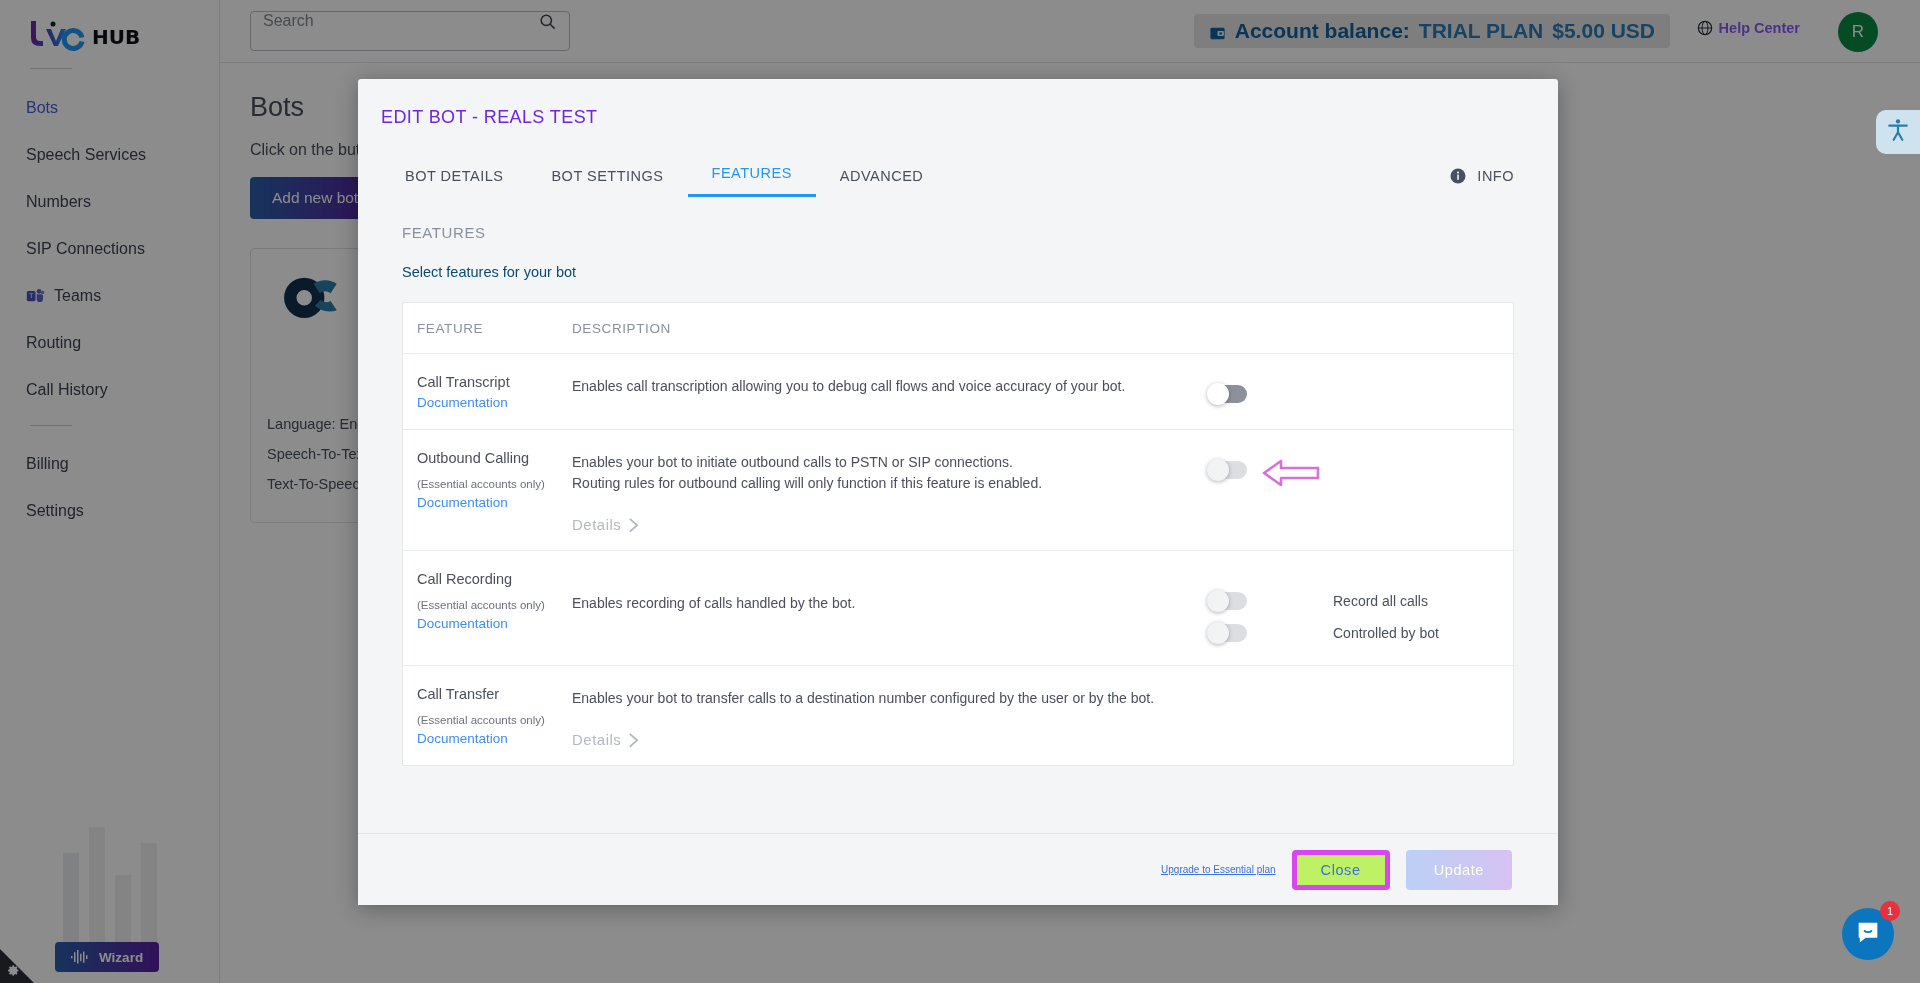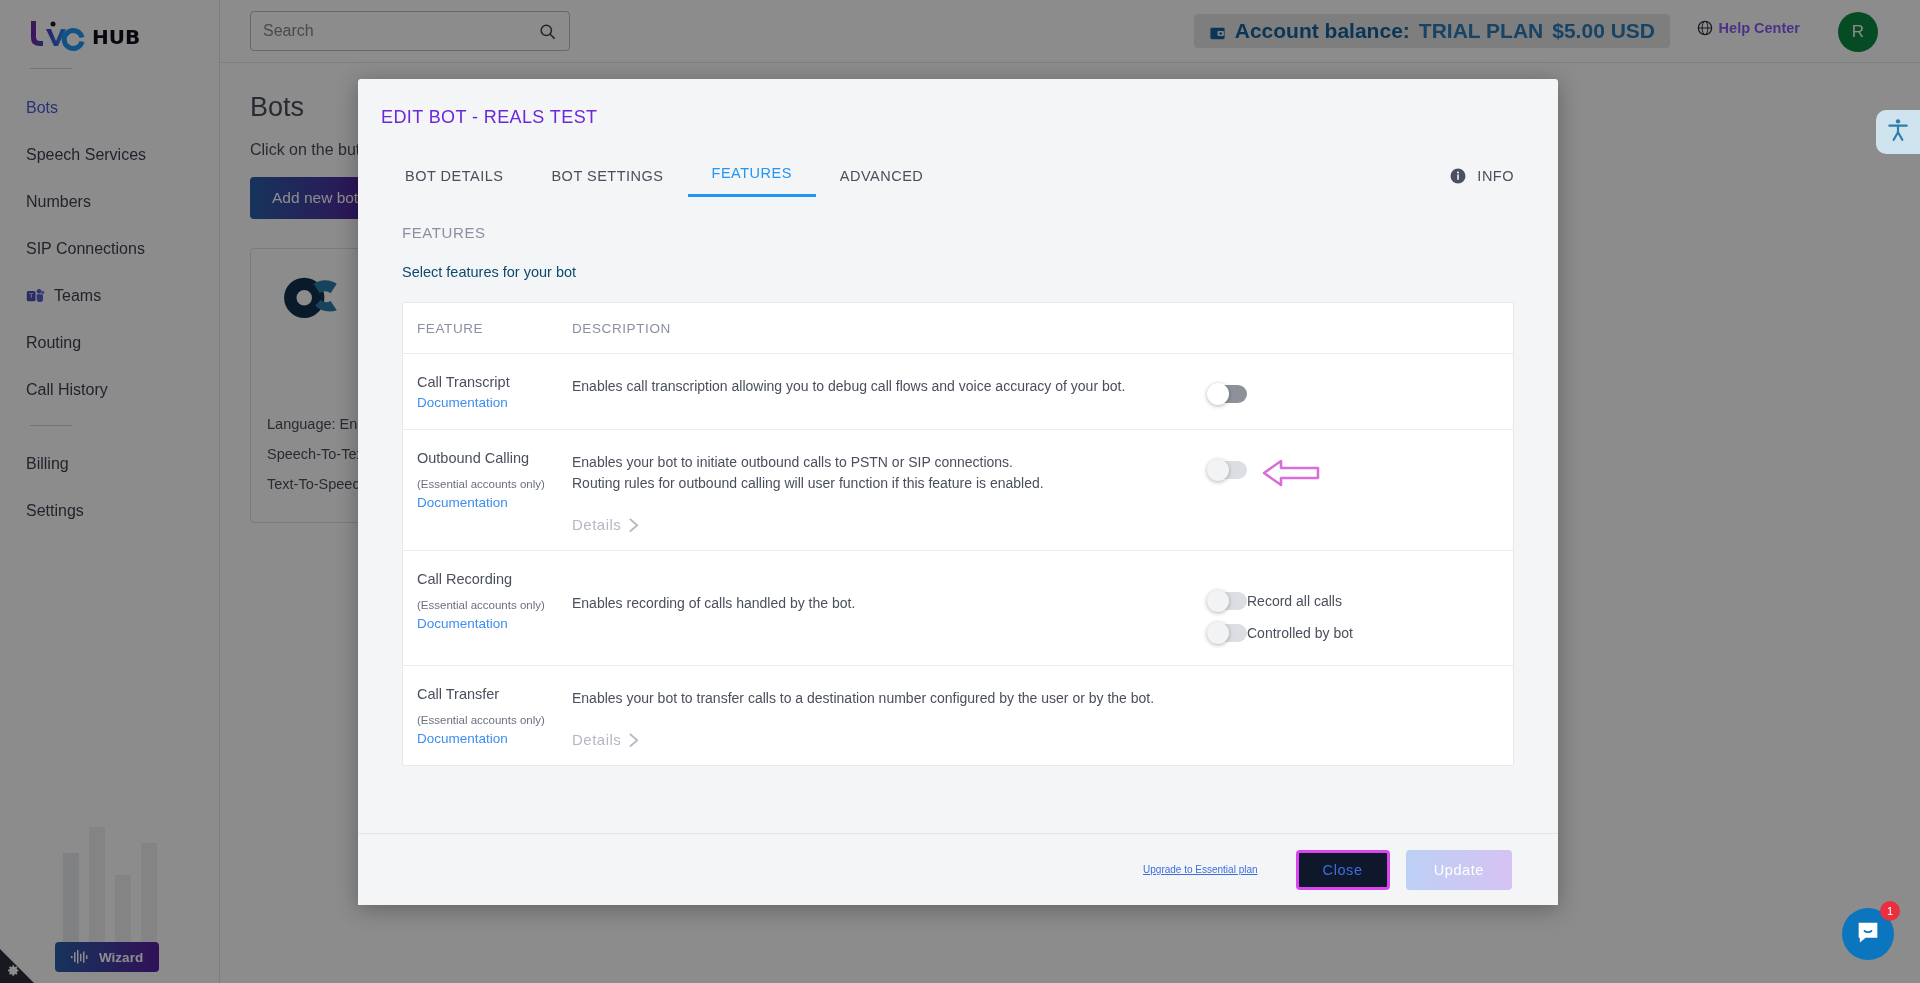--- a/index.html
+++ b/index.html
@@ -40,21 +40,21 @@
   }
   .teams-icon { width: 19px; height: 19px; display: inline-block; }
 
   .topbar {
     position: absolute; left: 220px; top: 0; right: 0; height: 63px;
     background: #ffffff; border-bottom: 1px solid #e3e5e8;
   }
   .search-box {
     position: absolute; left: 30px; top: 11px; width: 320px; height: 40px;
     border: 1px solid #b9bcc3; border-radius: 4px;
-    display: flex; align-items: center; padding: 0 12px;
+    display: flex; align-items: flex-start; padding: 0 12px;
   }
   .search-box input {
     flex: 1; border: none; outline: none; font-size: 16px;
     color: #3f4350; background: transparent;
     font-family: "Liberation Sans", sans-serif;
   }
   .search-box input::placeholder { color: #83878f; }
   .search-icon { width: 19px; height: 19px; flex: none; }
 
   .balance-pill {
@@ -190,37 +190,37 @@
   }
   .switch.dark { background: #8d9199; }
   .switch .knob {
     position: absolute; left: -2px; top: -2px; width: 22px; height: 22px;
     border-radius: 50%; background: #ffffff;
     box-shadow: 0 1px 4px rgba(0,0,0,.30);
   }
   .switch.light .knob { background: #f2f3f5; }
   .ctrl-row { display: flex; align-items: center; width: 100%; height: 32px; }
   .ctrl-label {
-    font-size: 14px; color: #4a4f5c; white-space: nowrap;
+    margin-left: 86px; font-size: 14px; color: #4a4f5c; white-space: nowrap;
   }
   .arrow-annot { position: absolute; left: 68px; top: 12px; width: 60px; height: 30px; }
 
   .modal-footer {
     height: 72px; border-top: 1px solid #e4e6ea;
     display: flex; align-items: center; justify-content: flex-end;
     gap: 16px; padding-right: 46px; background: #f4f5f7;
   }
   .upgrade-link {
     font-size: 10px; color: #3b6fe0; text-decoration: underline; cursor: pointer;
     white-space: nowrap;
   }
   .btn-close {
-    height: 40px; padding: 0 24px; border: 3px solid #d946ef; border-radius: 4px;
-    background: #0f172a; color: #3b6fe0; font-size: 14.5px; letter-spacing: .6px;
-    cursor: pointer; font-family: "Liberation Sans", sans-serif; margin-left: 22px;
+    height: 40px; padding: 0 24px; border: 5px solid #d946ef; border-radius: 4px;
+    background: #bef264; color: #3b6fe0; font-size: 14.5px; letter-spacing: .6px;
+    cursor: pointer; font-family: "Liberation Sans", sans-serif;
   }
   .btn-update {
     height: 40px; padding: 0 28px; border: none; border-radius: 4px;
     background: linear-gradient(90deg, #bcd0f5 0%, #d6c2f2 100%);
     color: #ffffff; font-size: 14.5px; letter-spacing: .6px;
     cursor: default; font-family: "Liberation Sans", sans-serif;
   }
 
   
   .a11y-widget {
@@ -456,21 +456,21 @@
         </div>
 
         <div class="feat-row">
           <div class="feat-name">
             <div class="nm">Outbound Calling</div>
             <div class="sub">(Essential accounts only)</div>
             <div class="doc">Documentation</div>
           </div>
           <div class="feat-desc">
             <div class="line">Enables your bot to initiate outbound calls to PSTN or SIP connections.</div>
-            <div class="line">Routing rules for outbound calling will user function if this feature is enabled.</div>
+            <div class="line">Routing rules for outbound calling will only function if this feature is enabled.</div>
             <div class="details-link">
               <span>Details</span>
               <span class="chev">
                 <svg viewBox="0 0 12 18" xmlns="http://www.w3.org/2000/svg">
                   <polyline points="2,2 10,9 2,16" fill="none" stroke="#b4b8c2" stroke-width="2"></polyline>
                 </svg>
               </span>
             </div>
           </div>
           <div class="feat-ctrl">

